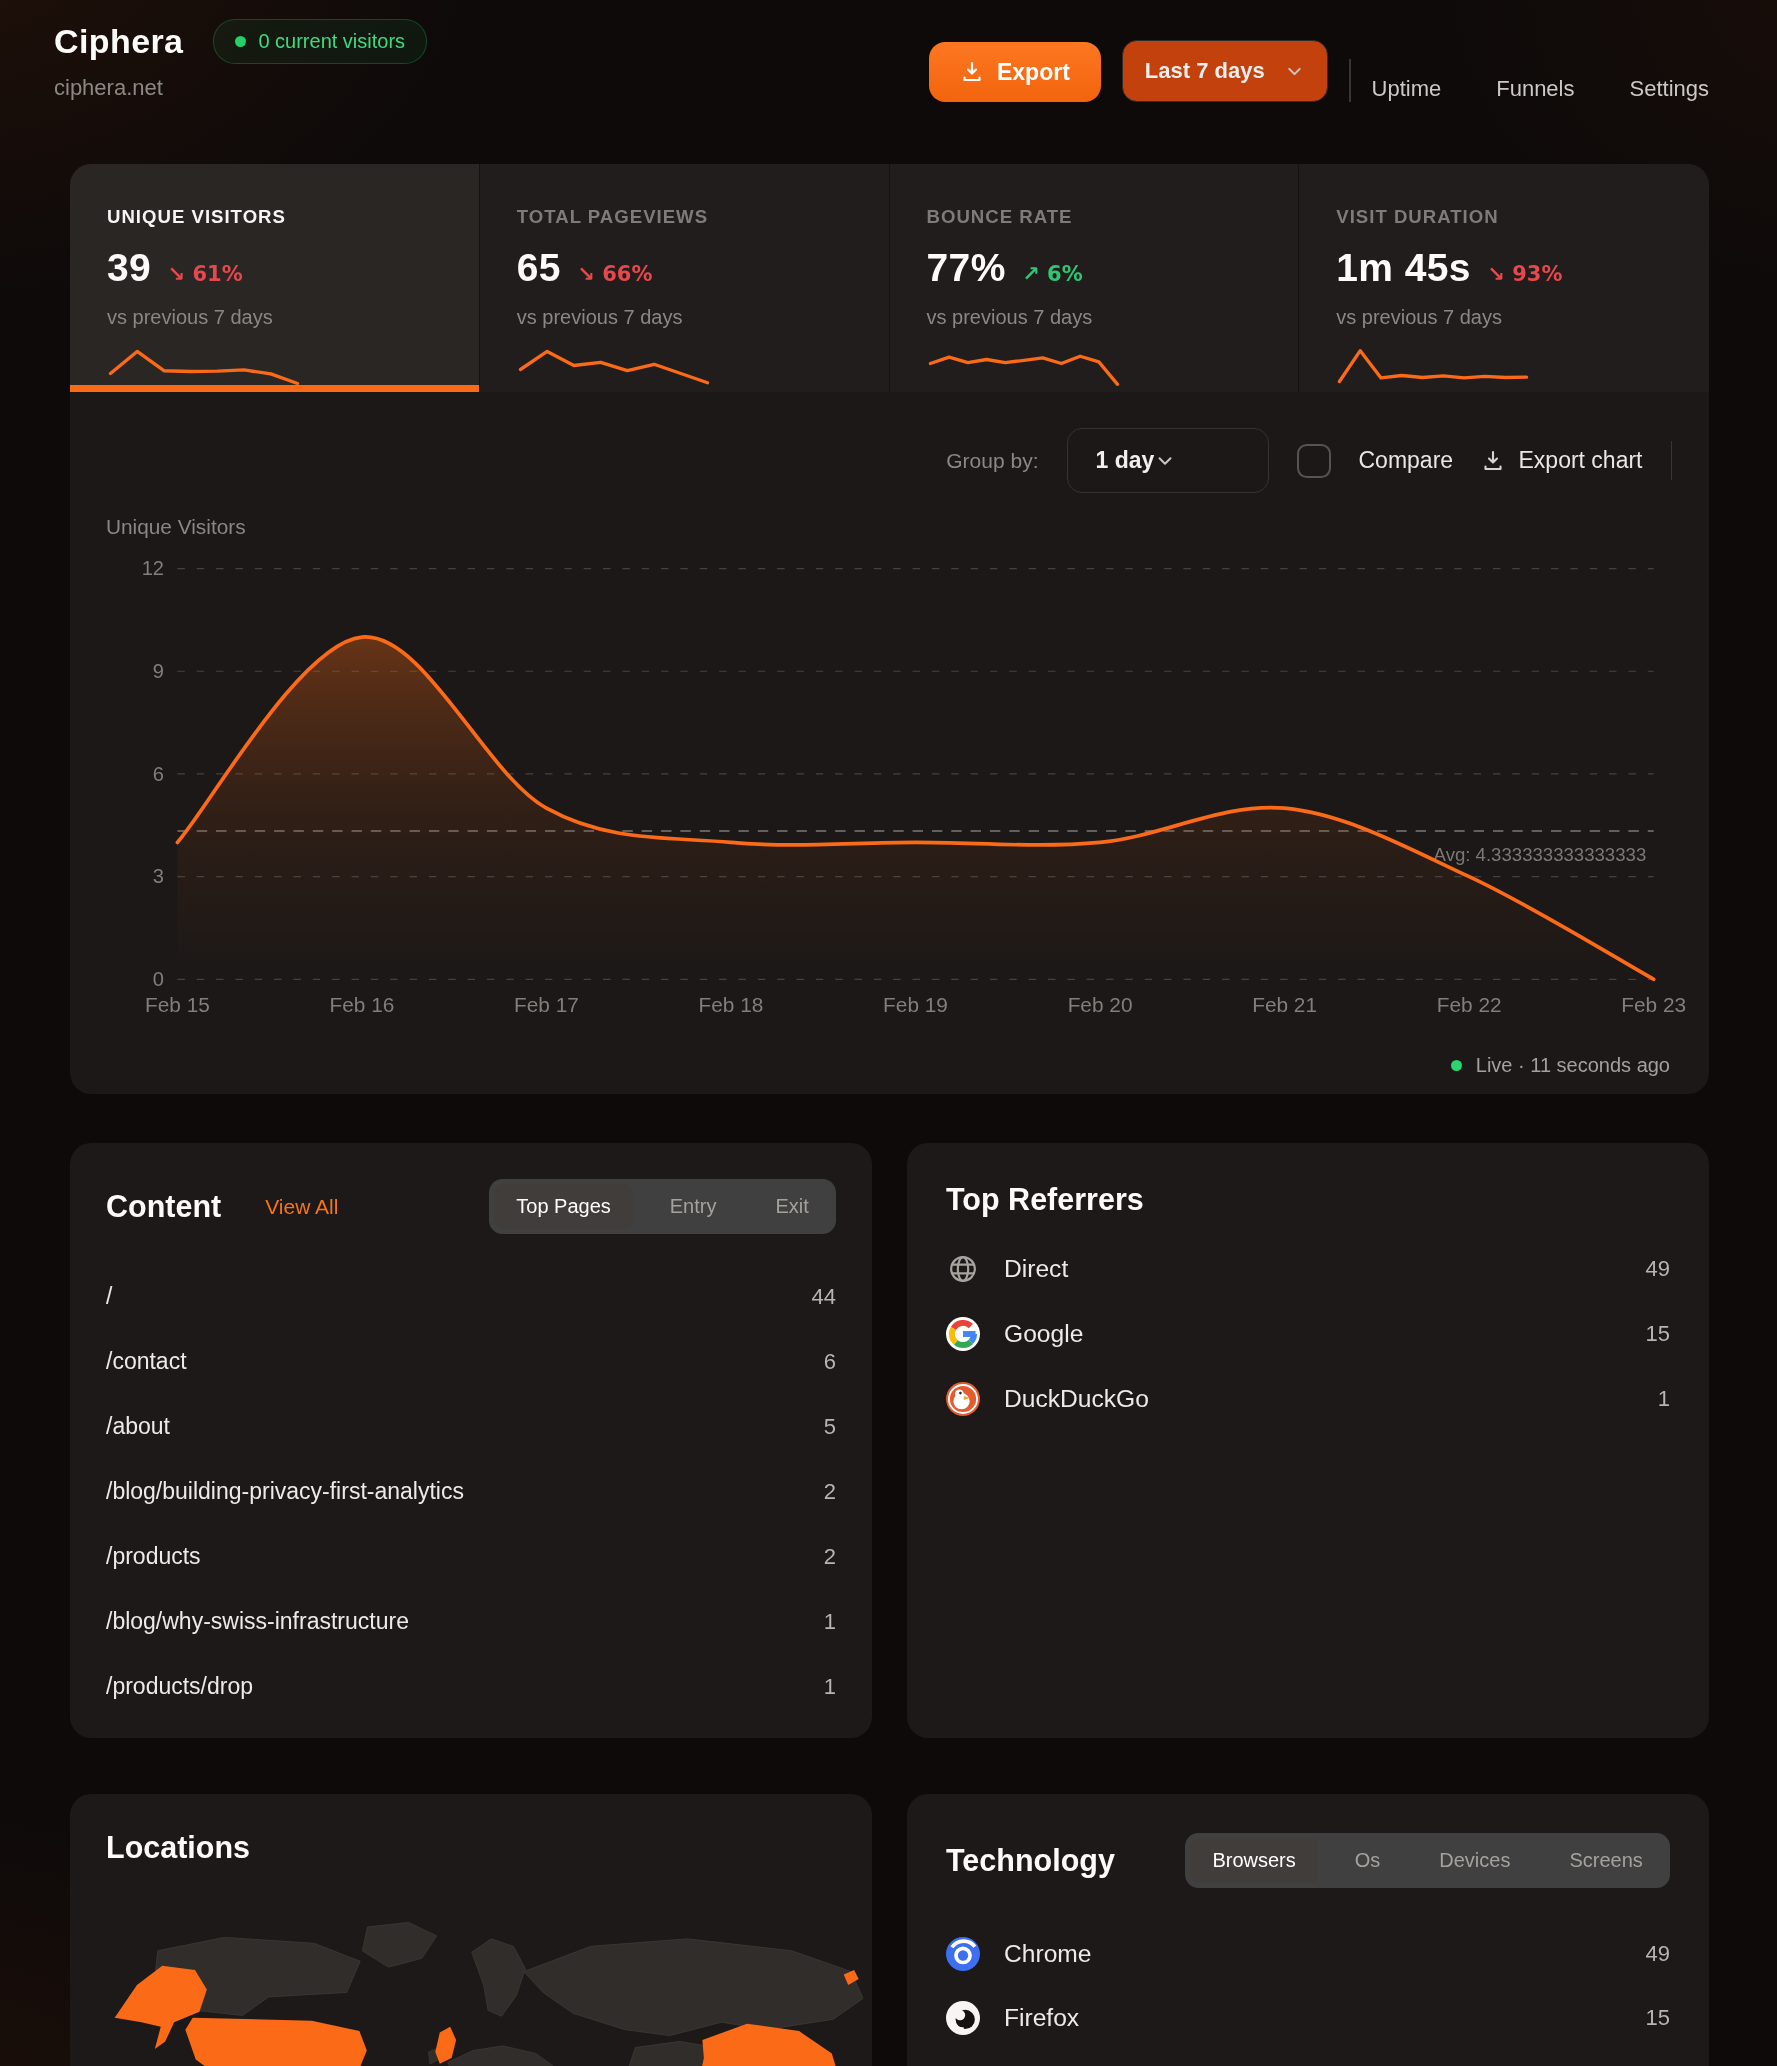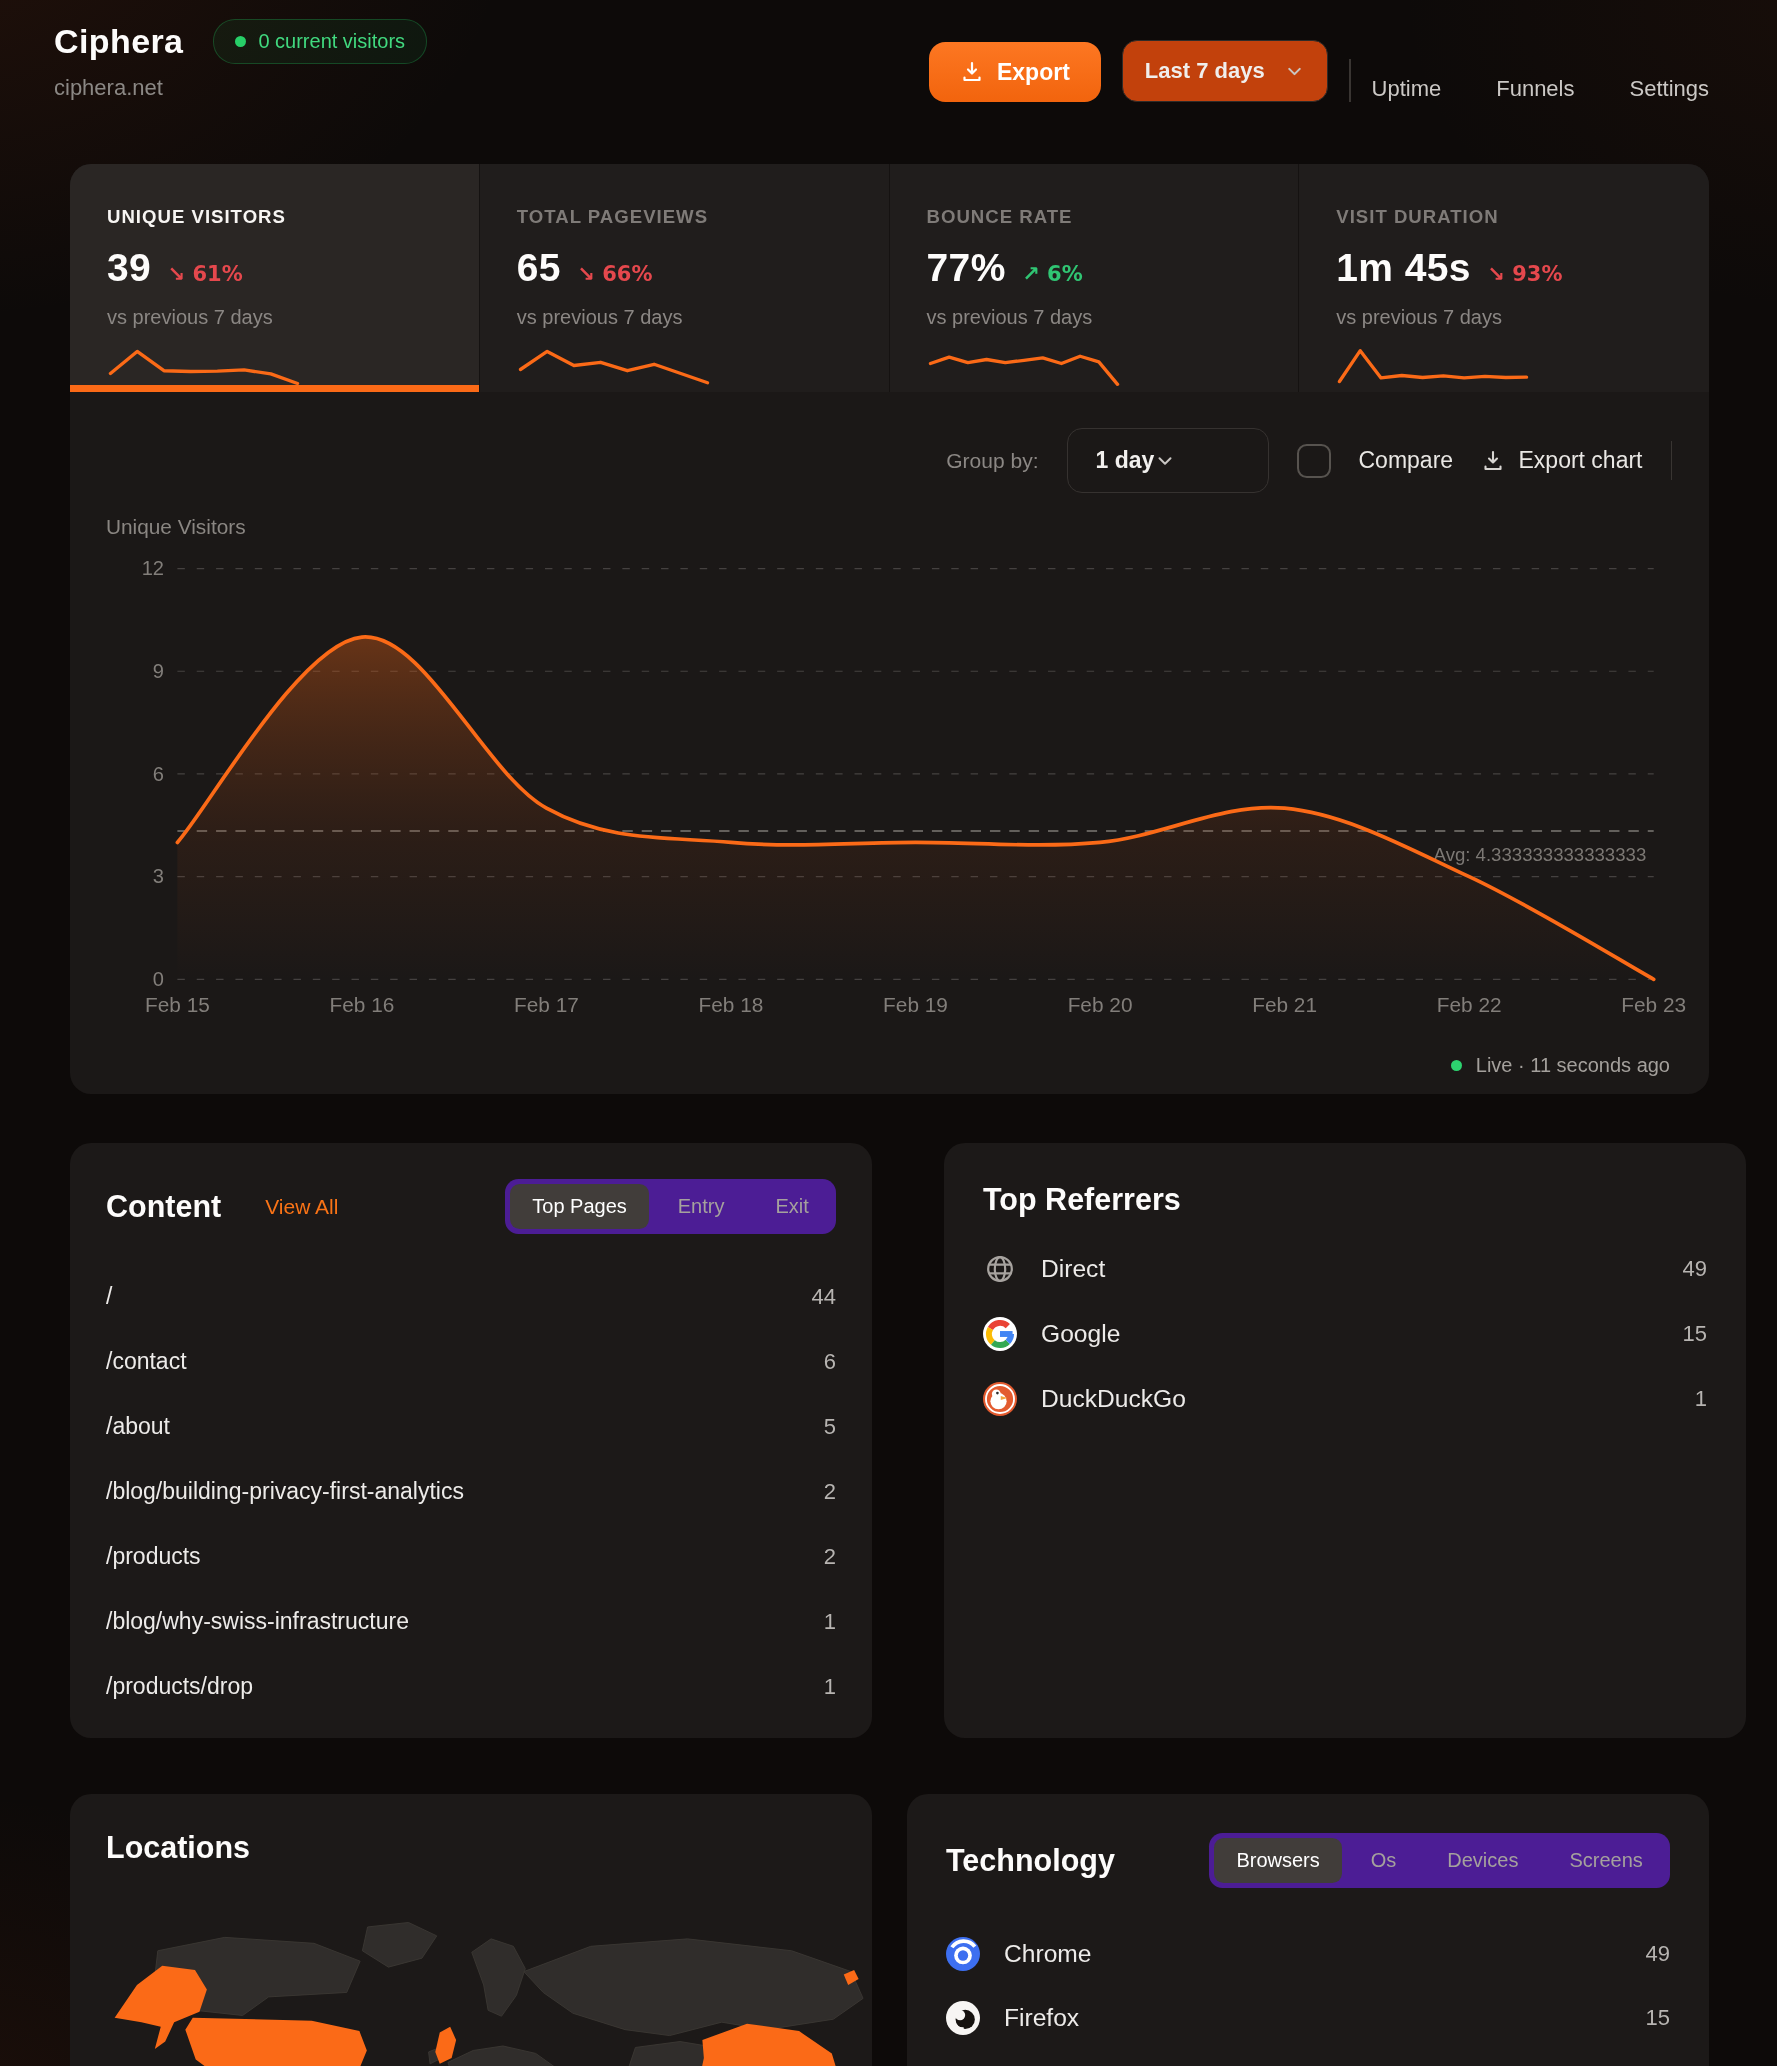--- a/index.html
+++ b/index.html
@@ -58,28 +58,28 @@
   .checkbox{width:34px;height:34px;border:2.2px solid #57534f;border-radius:9.7px;box-sizing:border-box;cursor:pointer;}
   .ctrl-label{font-size:23px;color:#e9e7e4;}
   .export-chart{display:flex;align-items:center;gap:13.4px;color:#e9e7e4;cursor:pointer;}
   .main-chart{position:absolute;left:30px;top:127px;overflow:visible;}
   .live-row{position:absolute;right:39px;bottom:17px;display:flex;align-items:center;gap:13.4px;}
   .live-dot{width:11px;height:11px;border-radius:50%;background:#2dd36f;}
   .live-text{font-size:20px;color:#a4a09c;}
 
   
   .content-panel{left:70px;top:1143px;width:802px;height:595px;padding:36px;box-sizing:border-box;}
-  .referrers-panel{left:944px;top:1143px;width:802px;height:595px;padding:39px;box-sizing:border-box;}
+  .referrers-panel{left:907px;top:1143px;width:802px;height:595px;padding:39px;box-sizing:border-box;}
   .locations-panel{left:70px;top:1794px;width:802px;height:461px;padding:36px;box-sizing:border-box;overflow:hidden;}
   .technology-panel{left:907px;top:1794px;width:802px;height:461px;padding:39px;box-sizing:border-box;overflow:hidden;}
 
   .panel-header{display:flex;align-items:center;}
   .panel-title{font-size:30.5px;font-weight:700;color:#fdfcfb;}
   .view-all{margin-left:44px;font-size:21px;color:#f97316;cursor:pointer;}
-  .seg{margin-left:auto;display:flex;align-items:center;gap:7px;background:#4c1d95;border-radius:13.4px;padding:5.2px;}
+  .seg{margin-left:auto;display:flex;align-items:center;gap:15px;background:#404040;border-radius:13.4px;padding:5.2px;}
   .seg-item{padding:11px 22px;font-size:20px;color:#a5a19d;border-radius:9.7px;cursor:pointer;white-space:nowrap;}
   .seg-item.active{background:#413d3a;color:#ffffff;}
 
   .content-rows{margin-top:30px;}
   .row{display:flex;align-items:center;justify-content:space-between;height:65px;}
   .row-path{font-size:23px;color:#edebe9;}
   .row-count{font-size:22px;color:#b7b4b1;}
 
   .ref-rows{margin-top:19.4px;}
   .ref-row{display:flex;align-items:center;height:65px;}

